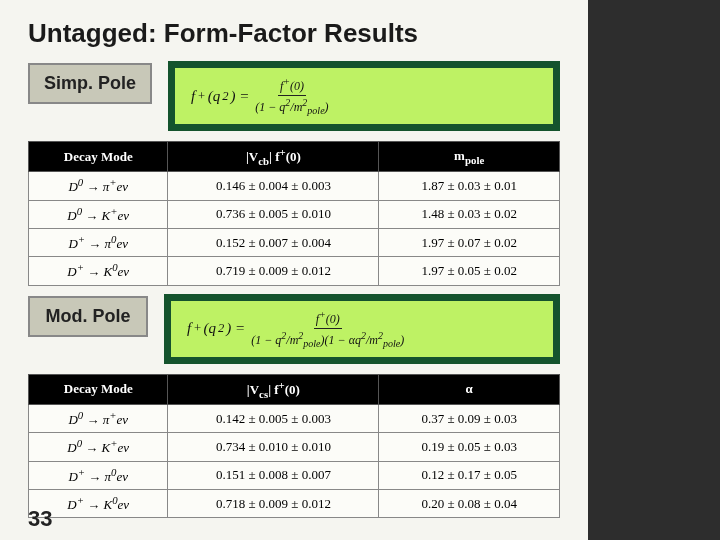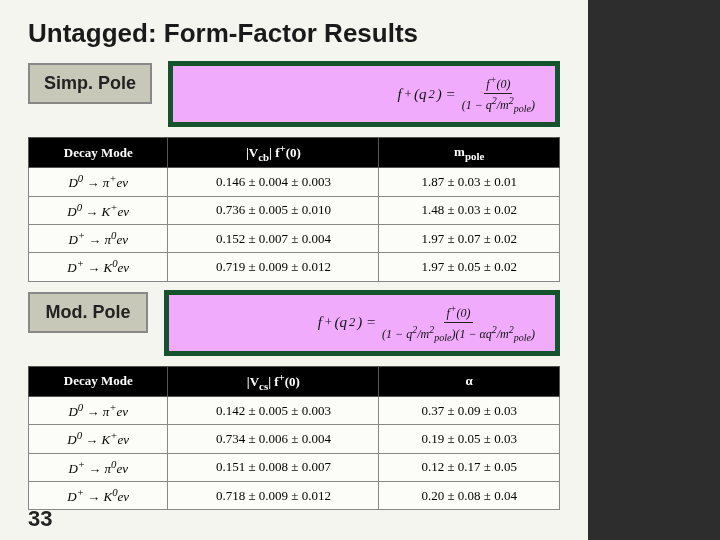--- a/index.html
+++ b/index.html
@@ -45,26 +45,26 @@
       font-weight: bold;
       color: #222;
       min-width: 120px;
       text-align: center;
       flex-shrink: 0;
       margin-top: 2px;
       font-family: Arial, sans-serif;
     }
 
     .formula-box {
-      background: #f0abfc;
-      border: 5px solid #14532d;
+      background: #bef264;
+      border: 7px solid #14532d;
       padding: 8px 16px;
       display: flex;
       align-items: center;
-      justify-content: flex-end;
+      justify-content: flex-start;
       min-height: 48px;
       font-size: 15px;
       flex: 1;
     }
 
     .formula-text {
       font-style: italic;
       color: #111;
       font-size: 15px;
       font-family: 'Times New Roman', Times, serif;
@@ -228,21 +228,21 @@
       </tr>
     </thead>
     <tbody>
       <tr>
         <td><i>D</i><sup>0</sup> → π<sup>+</sup><i>eν</i></td>
         <td>0.142 ± 0.005 ± 0.003</td>
         <td>0.37 ± 0.09 ± 0.03</td>
       </tr>
       <tr>
         <td><i>D</i><sup>0</sup> → <i>K</i><sup>+</sup><i>eν</i></td>
-        <td>0.734 ± 0.006 ± 0.004</td>
+        <td>0.734 ± 0.010 ± 0.010</td>
         <td>0.19 ± 0.05 ± 0.03</td>
       </tr>
       <tr>
         <td><i>D</i><sup>+</sup> → π<sup>0</sup><i>eν</i></td>
         <td>0.151 ± 0.008 ± 0.007</td>
         <td>0.12 ± 0.17 ± 0.05</td>
       </tr>
       <tr>
         <td><i>D</i><sup>+</sup> → <i>K</i><sup>0</sup><i>eν</i></td>
         <td>0.718 ± 0.009 ± 0.012</td>

